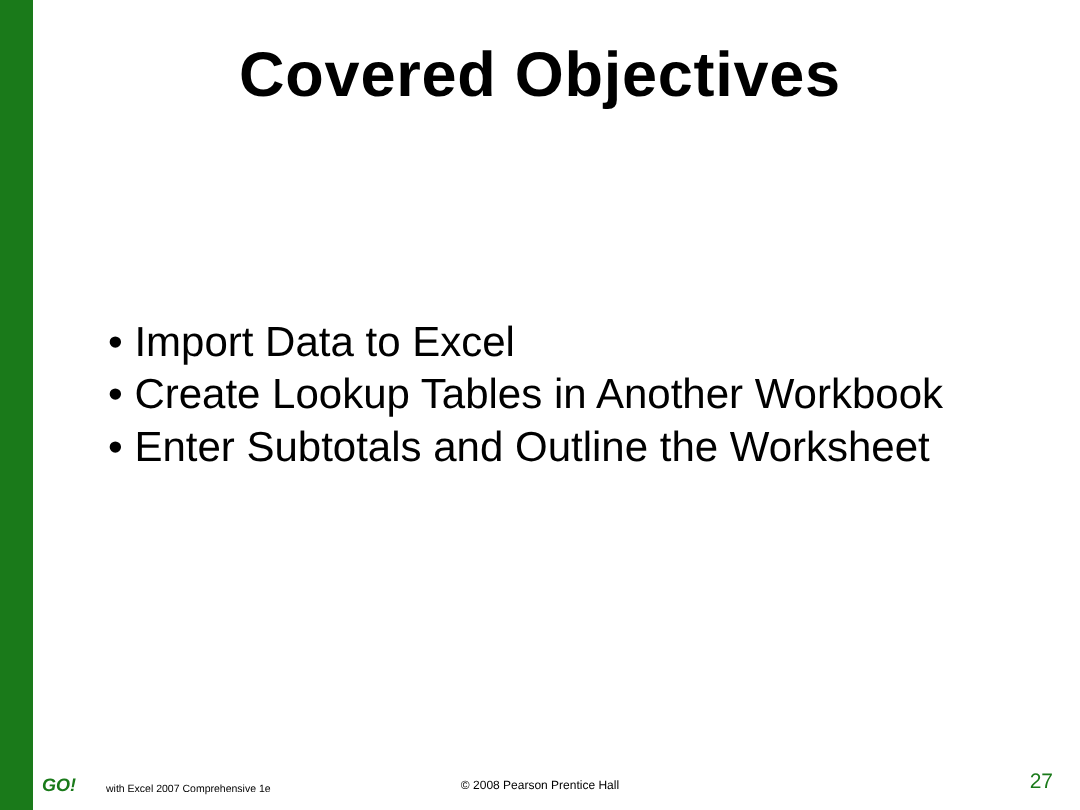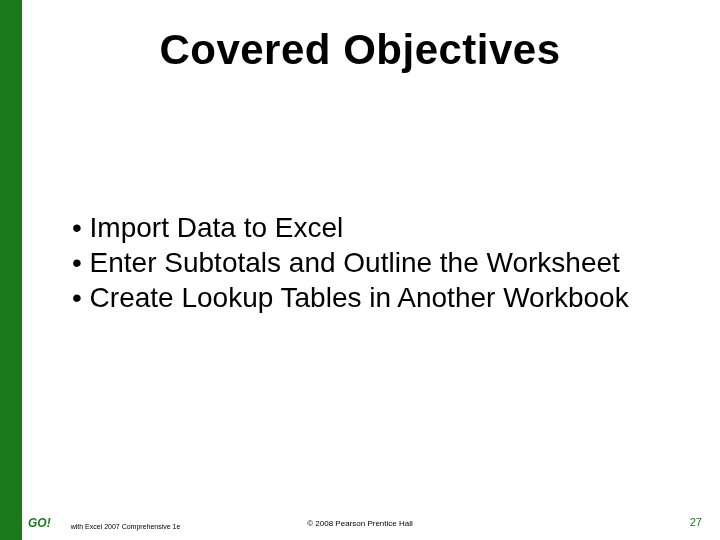--- a/index.html
+++ b/index.html
@@ -80,36 +80,36 @@
     left: 0;
     width: 720px;
     bottom: 2px;
     text-align: center;
     font-size: 8px;
   }
   .footer .pagenum {
     position: absolute;
     right: 18px;
     bottom: 2px;
-    font-size: 11px;
+    font-size: 14px;
     color: #1a7a1a;
   }
 </style>
 </head>
 <body>
 
 <div class="slide">
   <div class="side-bar"></div>
 
   <h1 class="title">Covered Objectives</h1>
 
   <ul class="bullets">
     <li>Import Data to Excel</li>
+    <li>Create Lookup Tables in Another Workbook</li>
     <li>Enter Subtotals and Outline the Worksheet</li>
-    <li>Create Lookup Tables in Another Workbook</li>
   </ul>
 
   <div class="footer">
     <div class="logo">
       <span class="go">GO!</span>
       <span class="sub">with Excel 2007 Comprehensive 1e</span>
     </div>
     <div class="center">© 2008 Pearson Prentice Hall</div>
     <div class="pagenum">27</div>
   </div>

